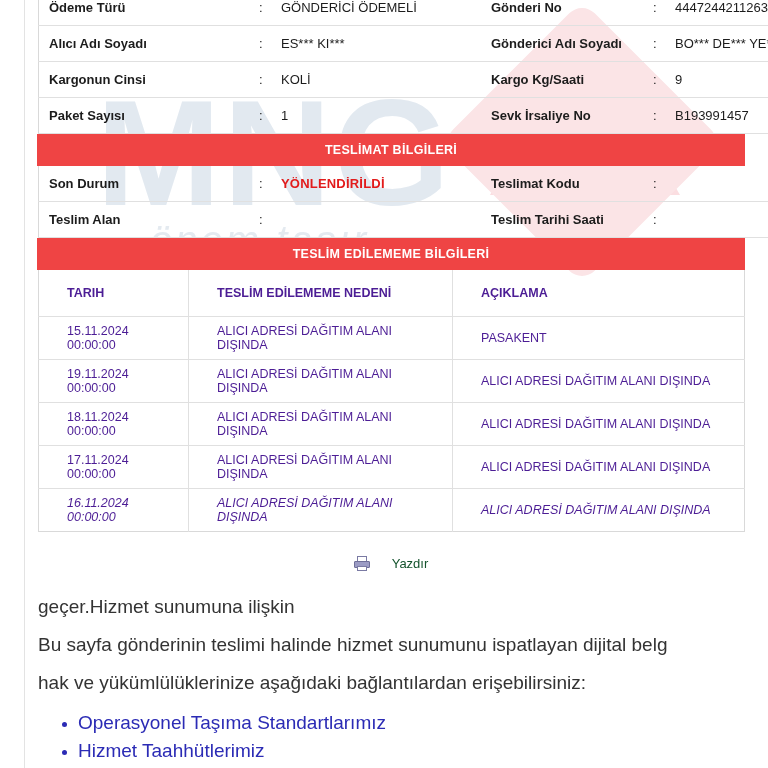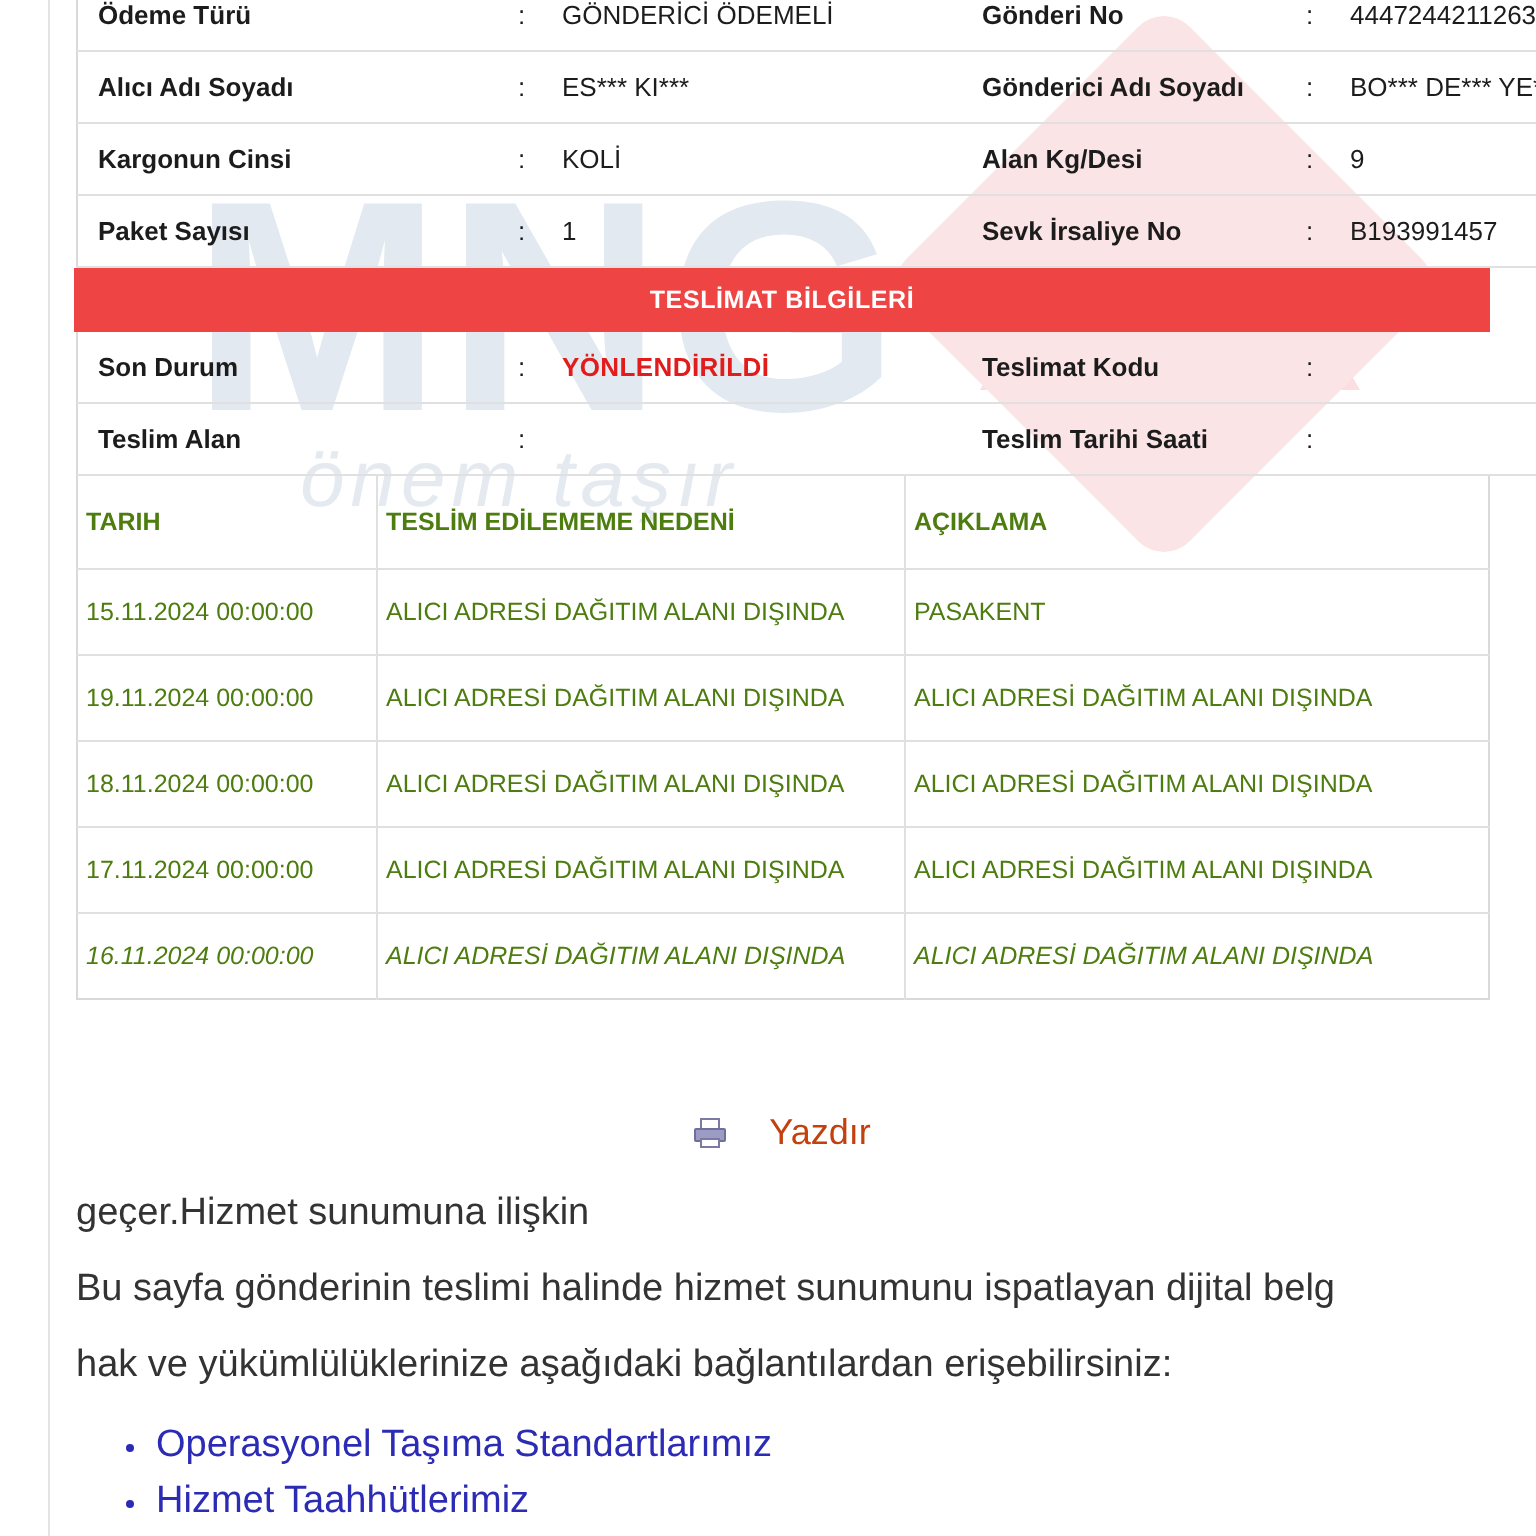--- a/index.html
+++ b/index.html
@@ -160,26 +160,26 @@
 
   
   table.fails {
     border: 1px solid #d9d9d9;
     border-top: none;
   }
   table.fails th,
   table.fails td {
     border-right: 1px solid #e0e0e0;
     border-bottom: 1px solid #e0e0e0;
-    padding: 0 4px;
+    padding: 0 28px;
     height: 42px;
     vertical-align: middle;
     font-size: 12.5px;
     text-align: left;
-    color: #4d7c0f;
+    color: #4c1d95;
   }
   table.fails th {
     font-weight: bold;
     height: 46px;
     font-size: 12.5px;
   }
   table.fails tr td:last-child,
   table.fails tr th:last-child {
     border-right: none;
   }
@@ -194,22 +194,22 @@
     left: 38px;
     top: 556px;
     width: 706px;
     text-align: center;
     z-index: 5;
   }
   .print-link {
     display: inline-flex;
     align-items: center;
     gap: 22px;
-    font-size: 18px;
-    color: #c2410c;
+    font-size: 13px;
+    color: #14532d;
     cursor: pointer;
   }
   .printer-icon {
     display: inline-block;
     width: 16px;
     height: 15px;
     position: relative;
   }
   .printer-icon .pbody {
     position: absolute; left: 0; top: 5px;
@@ -297,21 +297,21 @@
           <td class="colon">:</td>
           <td class="val wide">ES*** KI***</td>
           <td class="lbl2">Gönderici Adı Soyadı</td>
           <td class="colon">:</td>
           <td class="val">BO*** DE*** YE*** ŞU***</td>
         </tr>
         <tr>
           <td class="lbl">Kargonun Cinsi</td>
           <td class="colon">:</td>
           <td class="val wide">KOLİ</td>
-          <td class="lbl2">Alan Kg/Desi</td>
+          <td class="lbl2">Kargo Kg/Saati</td>
           <td class="colon">:</td>
           <td class="val">9</td>
         </tr>
         <tr>
           <td class="lbl">Paket Sayısı</td>
           <td class="colon">:</td>
           <td class="val wide">1</td>
           <td class="lbl2">Sevk İrsaliye No</td>
           <td class="colon">:</td>
           <td class="val">B193991457</td>
@@ -335,20 +335,21 @@
           <td class="lbl">Teslim Alan</td>
           <td class="colon">:</td>
           <td class="val wide"></td>
           <td class="lbl2">Teslim Tarihi Saati</td>
           <td class="colon">:</td>
           <td class="val"></td>
         </tr>
       </tbody>
     </table>
 
+    <div class="section-bar">TESLİM EDİLEMEME BİLGİLERİ</div>
 
     <table class="grid fails">
       <colgroup>
         <col class="c-date">
           <col class="c-reason">
           <col class="c-desc">
       </colgroup>
       <thead>
         <tr>
           <th>TARIH</th>

